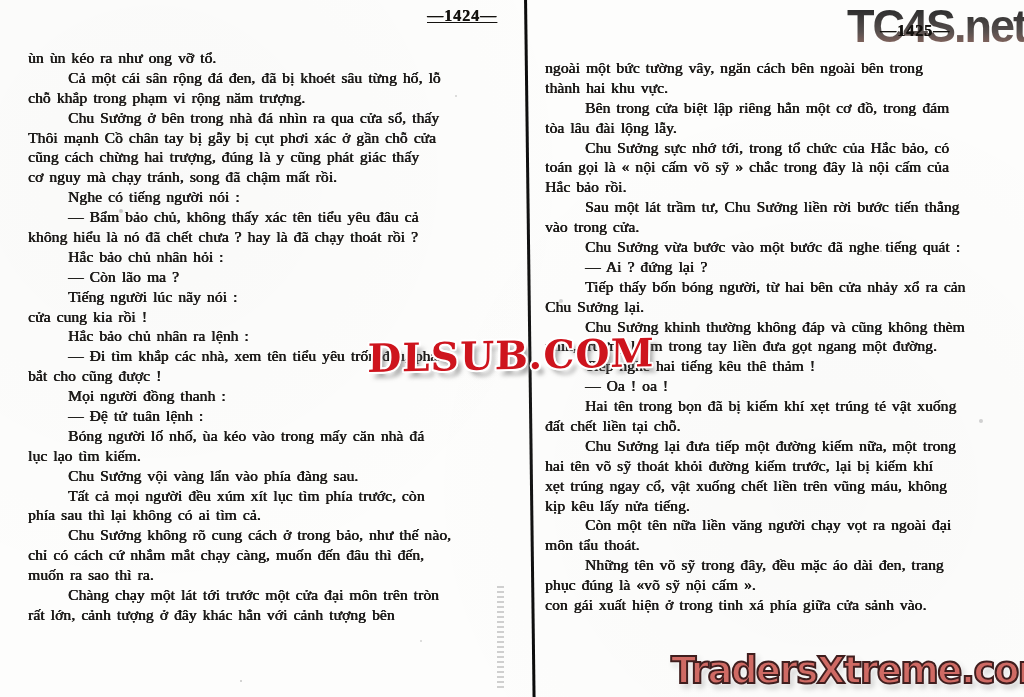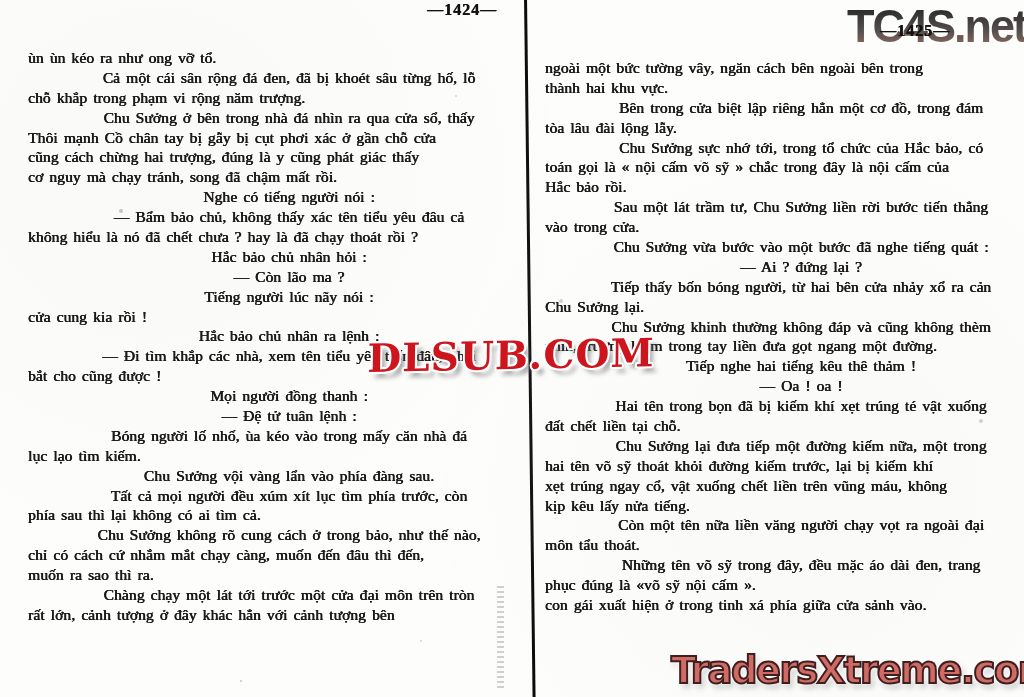--- a/index.html
+++ b/index.html
@@ -27,31 +27,31 @@
   }
   .margin-smudge{
     position:absolute;left:497px;top:586px;width:7px;height:104px;
     background:repeating-linear-gradient(#9a9a9a 0 2px, transparent 2px 5px);
     opacity:.45;filter:blur(0.7px);
   }
   .page-num{
     position:absolute;font-weight:bold;font-size:16px;letter-spacing:1px;
     color:#14120f;text-shadow:0.4px 0 0 currentColor;
   }
-  .page-num.left{left:427px;top:1px;}
+  .page-num.left{left:427px;top:7px;text-decoration:underline;}
   .page-num.right{left:880px;top:22px;z-index:4;}
   .text-col{position:absolute;overflow:hidden;}
   .text-col.left{left:28px;top:48px;width:482px;height:606px;}
   .text-col.right{left:545px;top:58px;width:472px;height:606px;}
   .line{
     white-space:nowrap;height:19.9px;line-height:19.9px;font-size:15.5px;
     word-spacing:2px;letter-spacing:.1px;
     text-shadow:0.5px 0 0 currentColor, 0 0.3px 0 currentColor;
   }
-  .line.indent{padding-left:40px;text-align:center;}
+  .line.indent{padding-left:40px;}
   
   .wm-tc4s{
     position:absolute;left:826px;top:-2px;width:200px;height:56px;z-index:3;
     font-family:"Liberation Sans",sans-serif;font-weight:bold;font-size:45px;
     letter-spacing:-2px;text-align:right;line-height:56px;
     background:linear-gradient(#1f1f1f 25%, #4a4240 60%, #9a675c 95%);
     -webkit-background-clip:text;background-clip:text;color:transparent;
     opacity:.92;transform:scaleY(1.04);
   }
   

